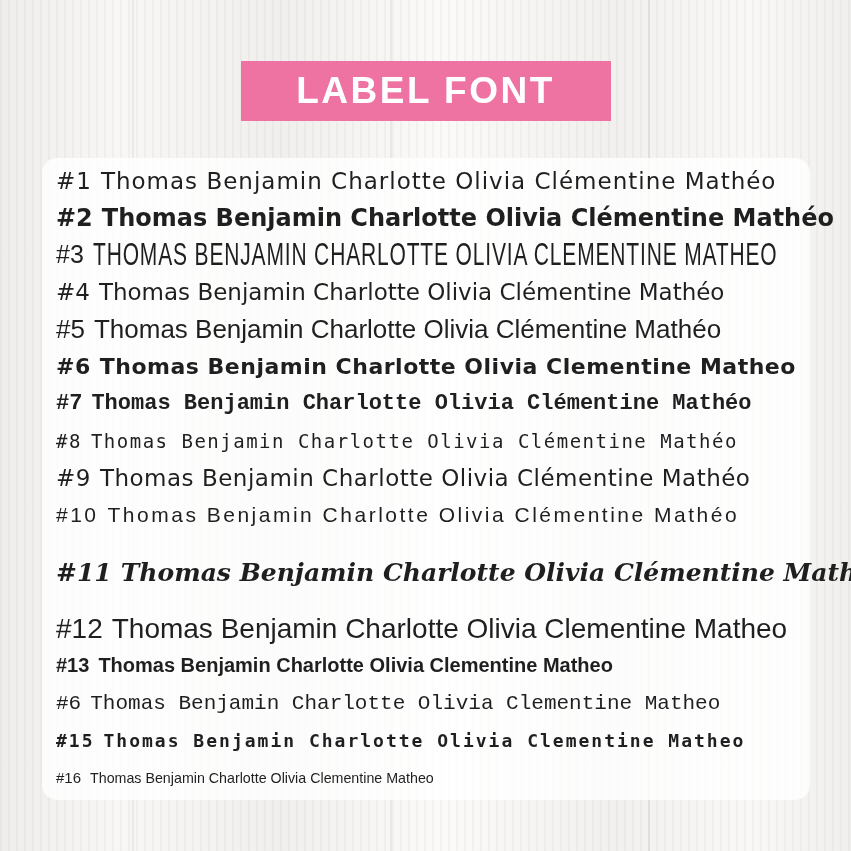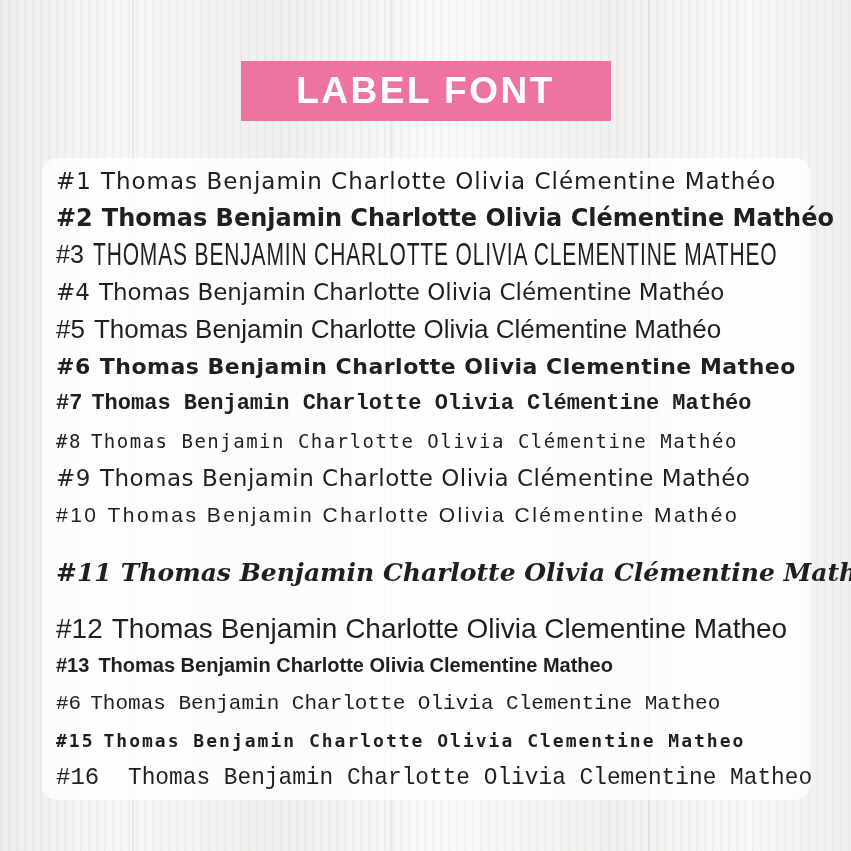--- a/index.html
+++ b/index.html
@@ -51,21 +51,21 @@
   .f6 {font-family:"DejaVu Sans",sans-serif;font-size:22px;font-weight:bold;letter-spacing:0.5px;}
   .f7 {font-family:"Liberation Mono",monospace;font-size:22px;font-weight:bold;}
   .f8 {font-family:"DejaVu Sans Mono",monospace;font-size:19px;letter-spacing:1.5px;}
   .f9 {font-family:"DejaVu Sans",sans-serif;font-size:23px;letter-spacing:0.5px;}
   .f10{font-family:"Liberation Sans",sans-serif;font-size:21px;letter-spacing:2.5px;text-align:center;}
   .f11{font-family:"DejaVu Serif",serif;font-size:25px;font-weight:bold;font-style:italic;margin-top:20px;}
   .f12{font-family:"Liberation Sans",sans-serif;font-size:28px;margin-top:19px;}
   .f13{font-family:"Liberation Sans",sans-serif;font-size:20px;font-weight:bold;}
   .f14{font-family:"Liberation Mono",monospace;font-size:21px;}
   .f15{font-family:"DejaVu Sans Mono",monospace;font-size:18px;font-weight:bold;letter-spacing:2px;}
-  .f16{font-family:Liberation Mono, monospace;font-size:24px;gap:20px;}
+  .f16{font-family:Liberation Sans, sans-serif;font-size:15px;}
   .f16 .txt{display:inline-block;transform:scaleX(0.95);transform-origin:left center;}
 </style>
 </head>
 <body>
 
 <div class="banner">
   <div class="banner-title">LABEL FONT</div>
 </div>
 
 <div class="panel">

